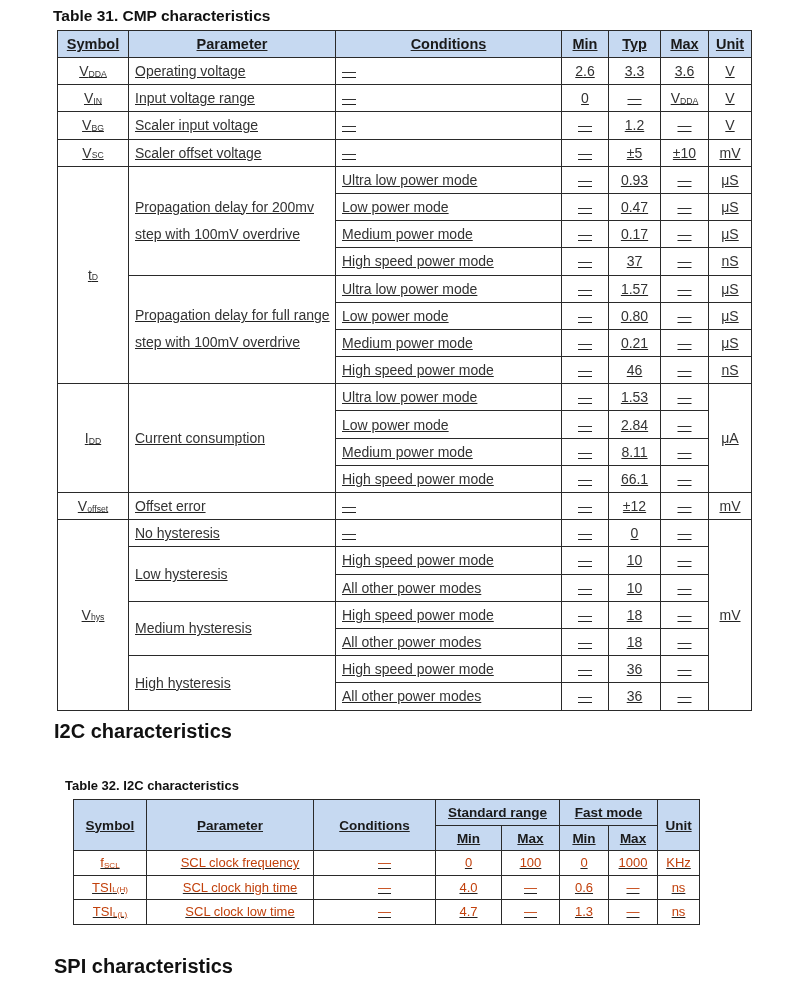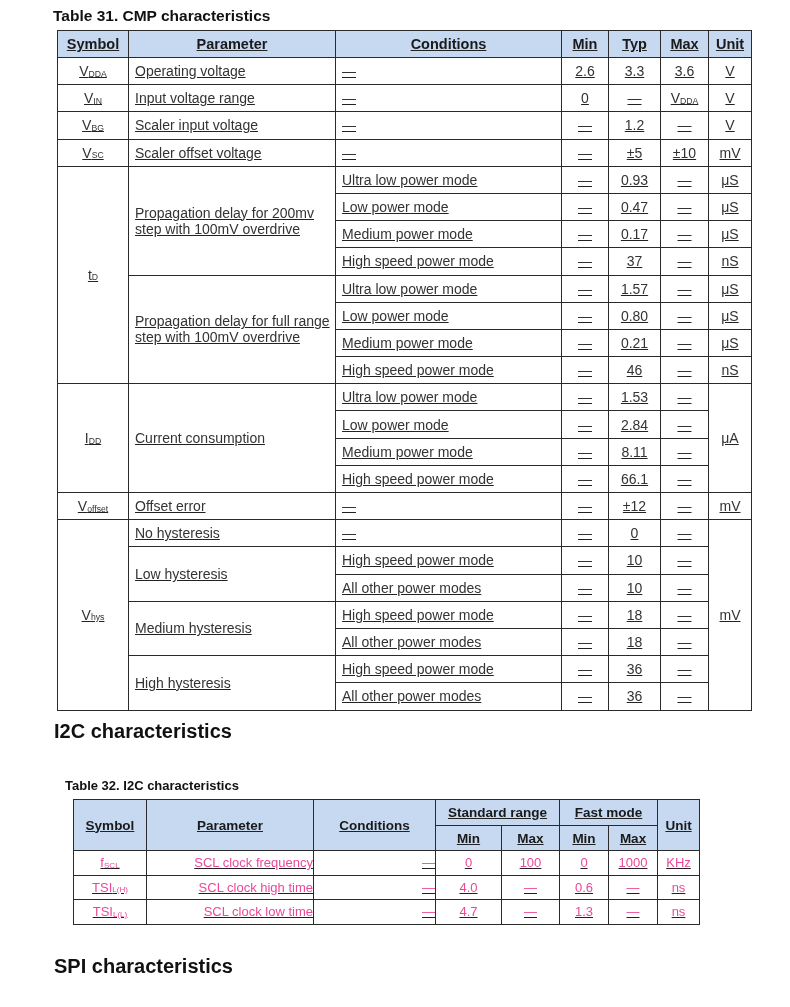--- a/index.html
+++ b/index.html
@@ -14,32 +14,32 @@
   table { position: absolute; border-collapse: collapse; table-layout: fixed; text-decoration: underline; }
   td, th { border: 1.3px solid #2a2a2a; padding: 0; overflow: hidden; white-space: nowrap; }
   th { background: #c6d9f1; font-weight: bold; color: #1a1a1a; text-align: center; }
 
   
   #cmp-table { left: 57px; top: 30px; width: 694px; font-size: 14px; }
   #cmp-table th { height: 26px; font-size: 14.5px; }
   #cmp-table td { height: 26.2px; color: #333; }
   #cmp-table td.c { text-align: center; }
   #cmp-table td.l { text-align: left; padding-left: 6px; }
-  #cmp-table td.wrap { white-space: normal; line-height: 16px; padding-right: 4px; }
+  #cmp-table td.wrap { white-space: normal; line-height: 27px; padding-right: 4px; }
   #cmp-table .sym { font-size: 14px; }
   .sub { font-size: 0.62em; vertical-align: baseline; position: relative; top: 0.05em; }
 
   
   #i2c-table { left: 73px; top: 799px; width: 626px; font-size: 13px; }
   #i2c-table th { font-size: 13.5px; }
   #i2c-table th.h1 { height: 25px; }
   #i2c-table th.h2 { height: 24px; }
-  #i2c-table td { height: 23.5px; color: #ec4899; }
+  #i2c-table td { height: 23.5px; color: #c2410c; }
   #i2c-table td.c { text-align: center; }
-  #i2c-table td.l { text-align: right; padding-left: 20px; }
+  #i2c-table td.l { text-align: center; padding-left: 20px; }
 </style>
 </head>
 <body>
 
 <div class="caption" id="cmp-caption">Table 31. CMP characteristics</div>
 
 <table id="cmp-table">
   <colgroup>
     <col style="width:71px">
       <col style="width:207px">

